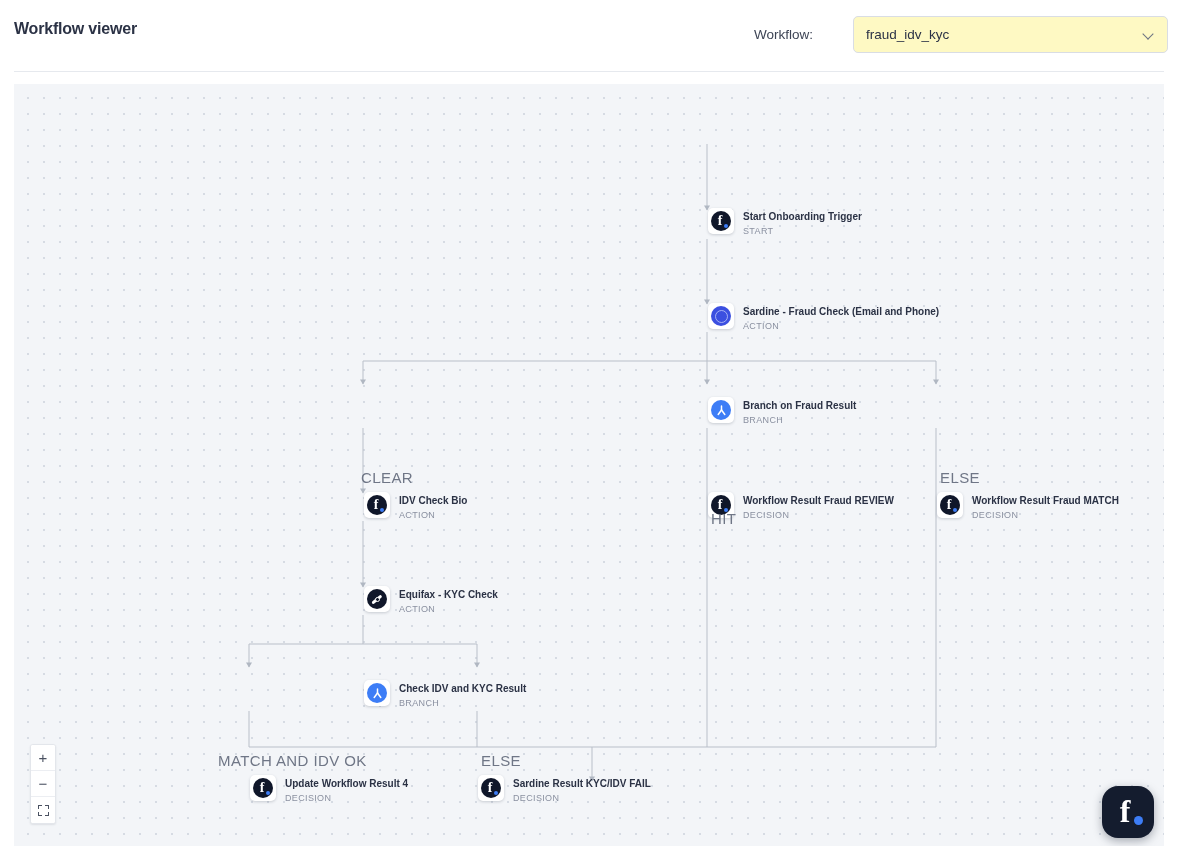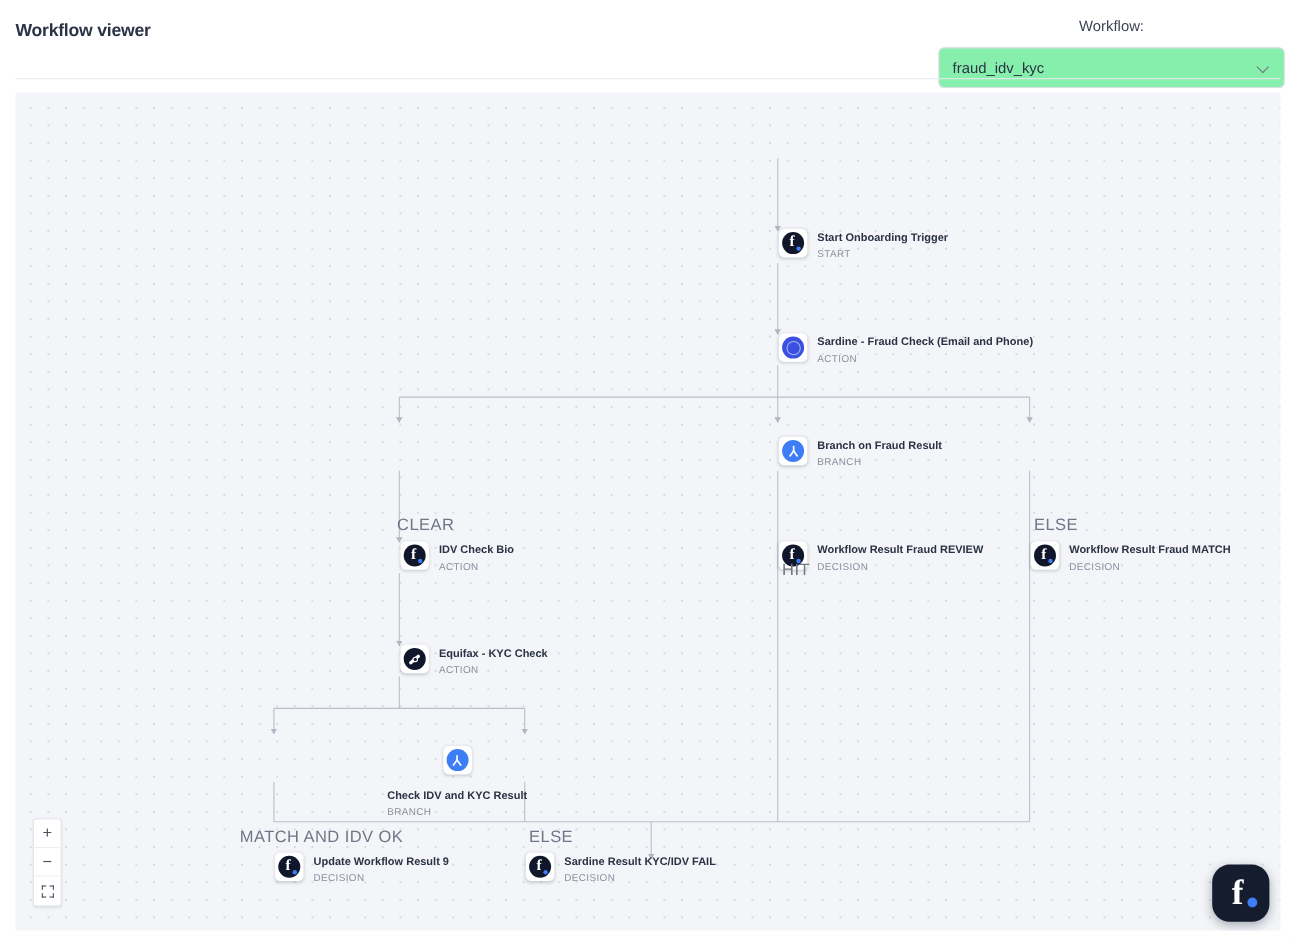--- a/index.html
+++ b/index.html
@@ -26,36 +26,36 @@
     font-weight: bold;
     color: #2b3245;
     letter-spacing: -0.2px;
   }
   .wf-picker {
     position: absolute;
     right: 10px; top: 16px;
     display: flex;
     align-items: center;
     gap: 12px;
-    flex-direction: column;
   }
   .wf-label {
     font-size: 13.5px;
     color: #3d4455;
   }
   .wf-select {
     position: relative;
     width: 315px; height: 37px;
     border: 1px solid #d9dde4;
     border-radius: 5px;
-    background: #86efac;
+    background: #fef9c3;
     display: flex;
     align-items: center;
     padding: 0 12px;
     cursor: pointer;
+    margin-left: 28px;
   }
   .wf-select-value {
     font-size: 13.5px;
     color: #2b3245;
     flex: 1;
   }
   .chev {
     width: 12px; height: 12px;
     display: inline-block;
     position: relative;
@@ -397,21 +397,21 @@
           <span class="eq"></span>
           <span class="eq2"></span>
         </span>
     </span>
     <span class="node-text">
       <span class="node-title">Equifax - KYC Check</span>
       <span class="node-sub" style="display:block;">ACTION</span>
     </span>
   </div>
 
-  <div class="node" style="left:338px; top:594px;flex-direction:column;">
+  <div class="node" style="left:350px; top:594px;">
     <span class="node-icon">
       <span class="glyph branch">
         <svg width="13" height="13" viewBox="0 0 13 13" fill="none" stroke="#ffffff" stroke-width="1.5" stroke-linecap="round">
           <path d="M6.5 2 L6.5 6"></path>
             <path d="M6.5 6 L3.2 10.5"></path>
             <path d="M6.5 6 L9.8 10.5"></path>
         </svg>
       </span>
     </span>
     <span class="node-text">
@@ -421,21 +421,21 @@
   </div>
 
   <div class="node" style="left:236px; top:689px;">
     <span class="node-icon">
       <span class="glyph dark">
           <span class="f">f</span>
           <span class="dot"></span>
         </span>
     </span>
     <span class="node-text">
-      <span class="node-title">Update Workflow Result 9</span>
+      <span class="node-title">Update Workflow Result 4</span>
       <span class="node-sub" style="display:block;">DECISION</span>
     </span>
   </div>
 
   <div class="node" style="left:464px; top:689px;">
     <span class="node-icon">
       <span class="glyph dark">
           <span class="f">f</span>
           <span class="dot"></span>
         </span>

